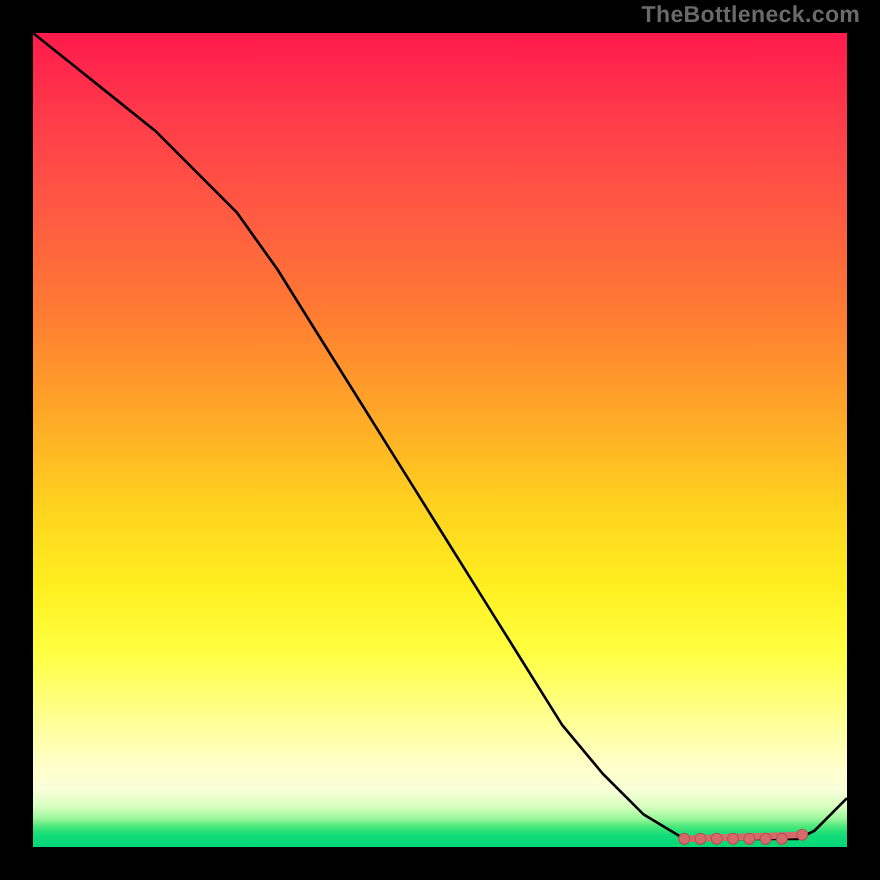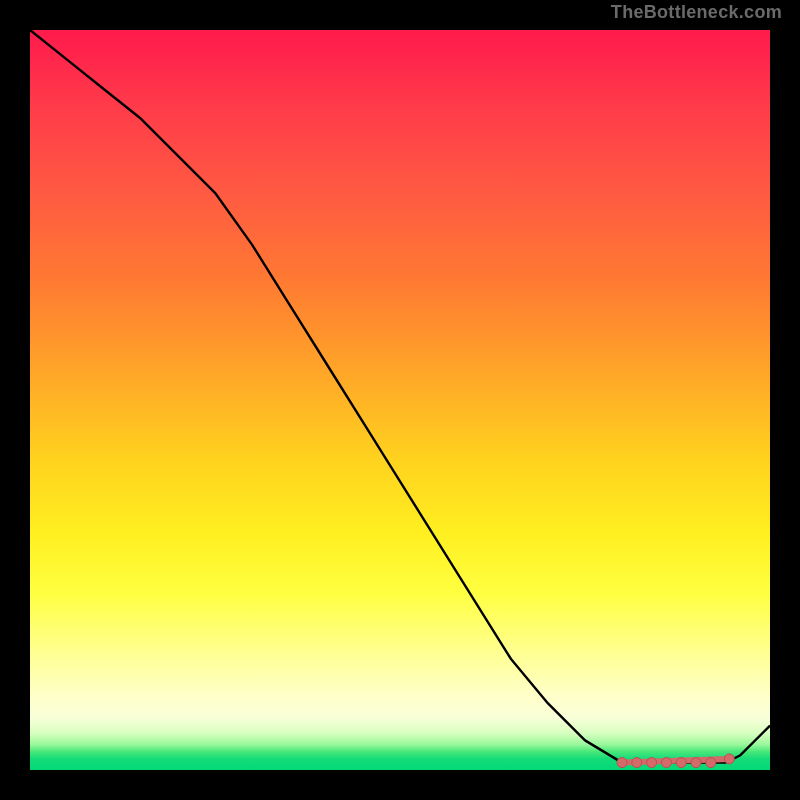--- a/index.html
+++ b/index.html
@@ -14,21 +14,21 @@
   .container {
     position: relative;
     width: 800px;
     height: 800px;
   }
   .watermark {
     position: absolute;
     top: 2px;
     right: 18px;
     color: #6a6a6a;
-    font-size: 18px;
+    font-size: 21px;
     letter-spacing: 0.3px;
     font-weight: 600;
   }
   .plot-area {
     position: absolute;
     left: 30px;
     top: 30px;
     width: 740px;
     height: 740px;
     

